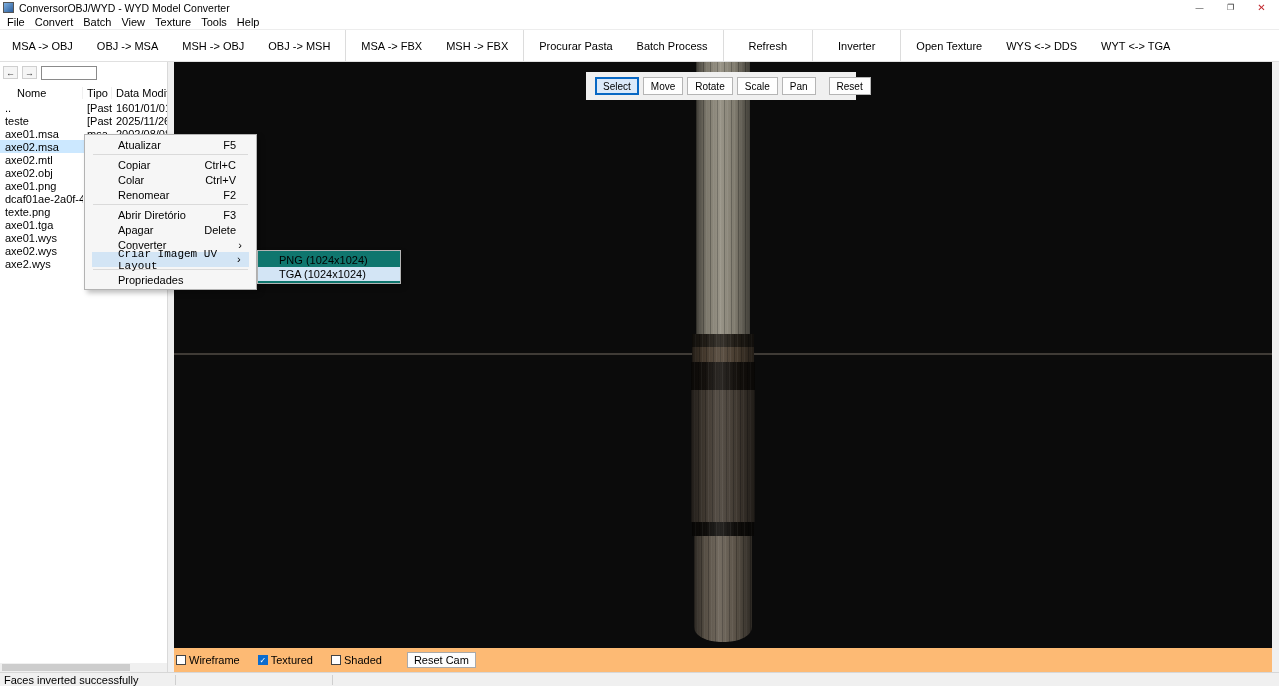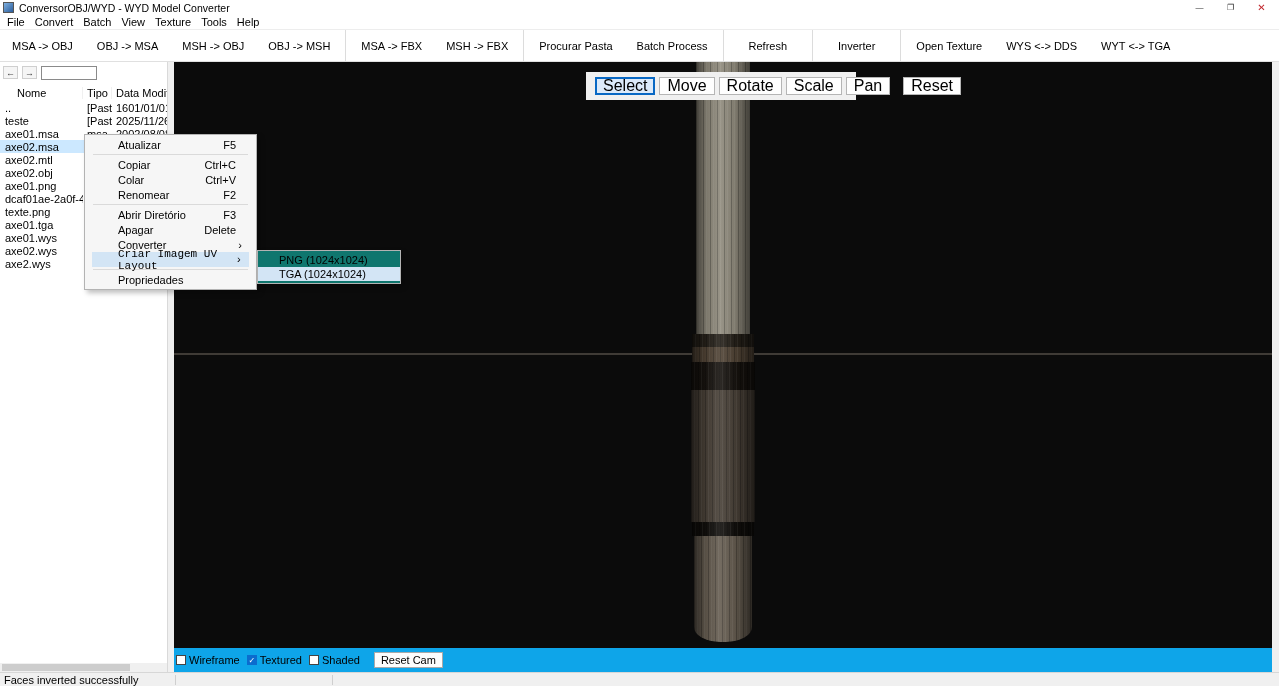--- a/index.html
+++ b/index.html
@@ -64,27 +64,27 @@
   .s2{height:13px;width:62px;background-color:#241f18;}
   .s3{height:15px;width:62px;background-color:#4e4133;}
   .s4{height:28px;width:64px;background-color:#16120e;}
   .s5{height:132px;width:64px;background-color:#463e35;}
   .s6{height:14px;width:62px;background-color:#100e0b;}
   .s7{height:106px;width:58px;background-color:#645b4f;border-radius:0 0 26px 26px / 0 0 15px 15px;}
 
   .vp-toolbar{position:absolute;left:412px;top:10px;width:270px;height:28px;background:#f0f0f0;
               display:flex;align-items:center;padding:0 9px;gap:4px;box-sizing:border-box;}
   .vp-btn{height:18px;padding:0 7px;display:flex;align-items:center;background:#fefefe;
-          border:1px solid #b5b5b5;font-size:16px;box-sizing:border-box;white-space:nowrap;}
+          border:1px solid #b5b5b5;font-size:10px;box-sizing:border-box;white-space:nowrap;}
   .vp-btn.active{background:#dceafa;border:1px solid #0868c4;box-shadow:inset 0 0 0 1px #0868c4;}
   .vp-btn.reset{margin-left:9px;}
 
   
-  .render-bar{position:absolute;left:174px;top:648px;width:1098px;height:24px;background:#0ea5e9;
-              display:flex;align-items:center;gap:7px;padding-left:2px;box-sizing:border-box;}
+  .render-bar{position:absolute;left:174px;top:648px;width:1098px;height:24px;background:#fdba74;
+              display:flex;align-items:center;gap:18px;padding-left:2px;box-sizing:border-box;}
   .chk{display:flex;align-items:center;gap:3px;}
   .box{width:10px;height:10px;border:1px solid #444;background:#fff;display:flex;
        align-items:center;justify-content:center;font-size:8px;color:#fff;box-sizing:border-box;}
   .box.checked{background:#0b6cce;border-color:#0b6cce;}
   .reset-cam{height:16px;padding:0 6px;background:#fdfdfd;border:1px solid #aaa;
              display:flex;align-items:center;margin-left:7px;box-sizing:border-box;}
 
   
   .context-menu{position:absolute;left:84px;top:134px;width:173px;background:#f6f6f6;
                 border:1px solid #b3b3b3;box-shadow:3px 3px 5px rgba(0,0,0,.25);

